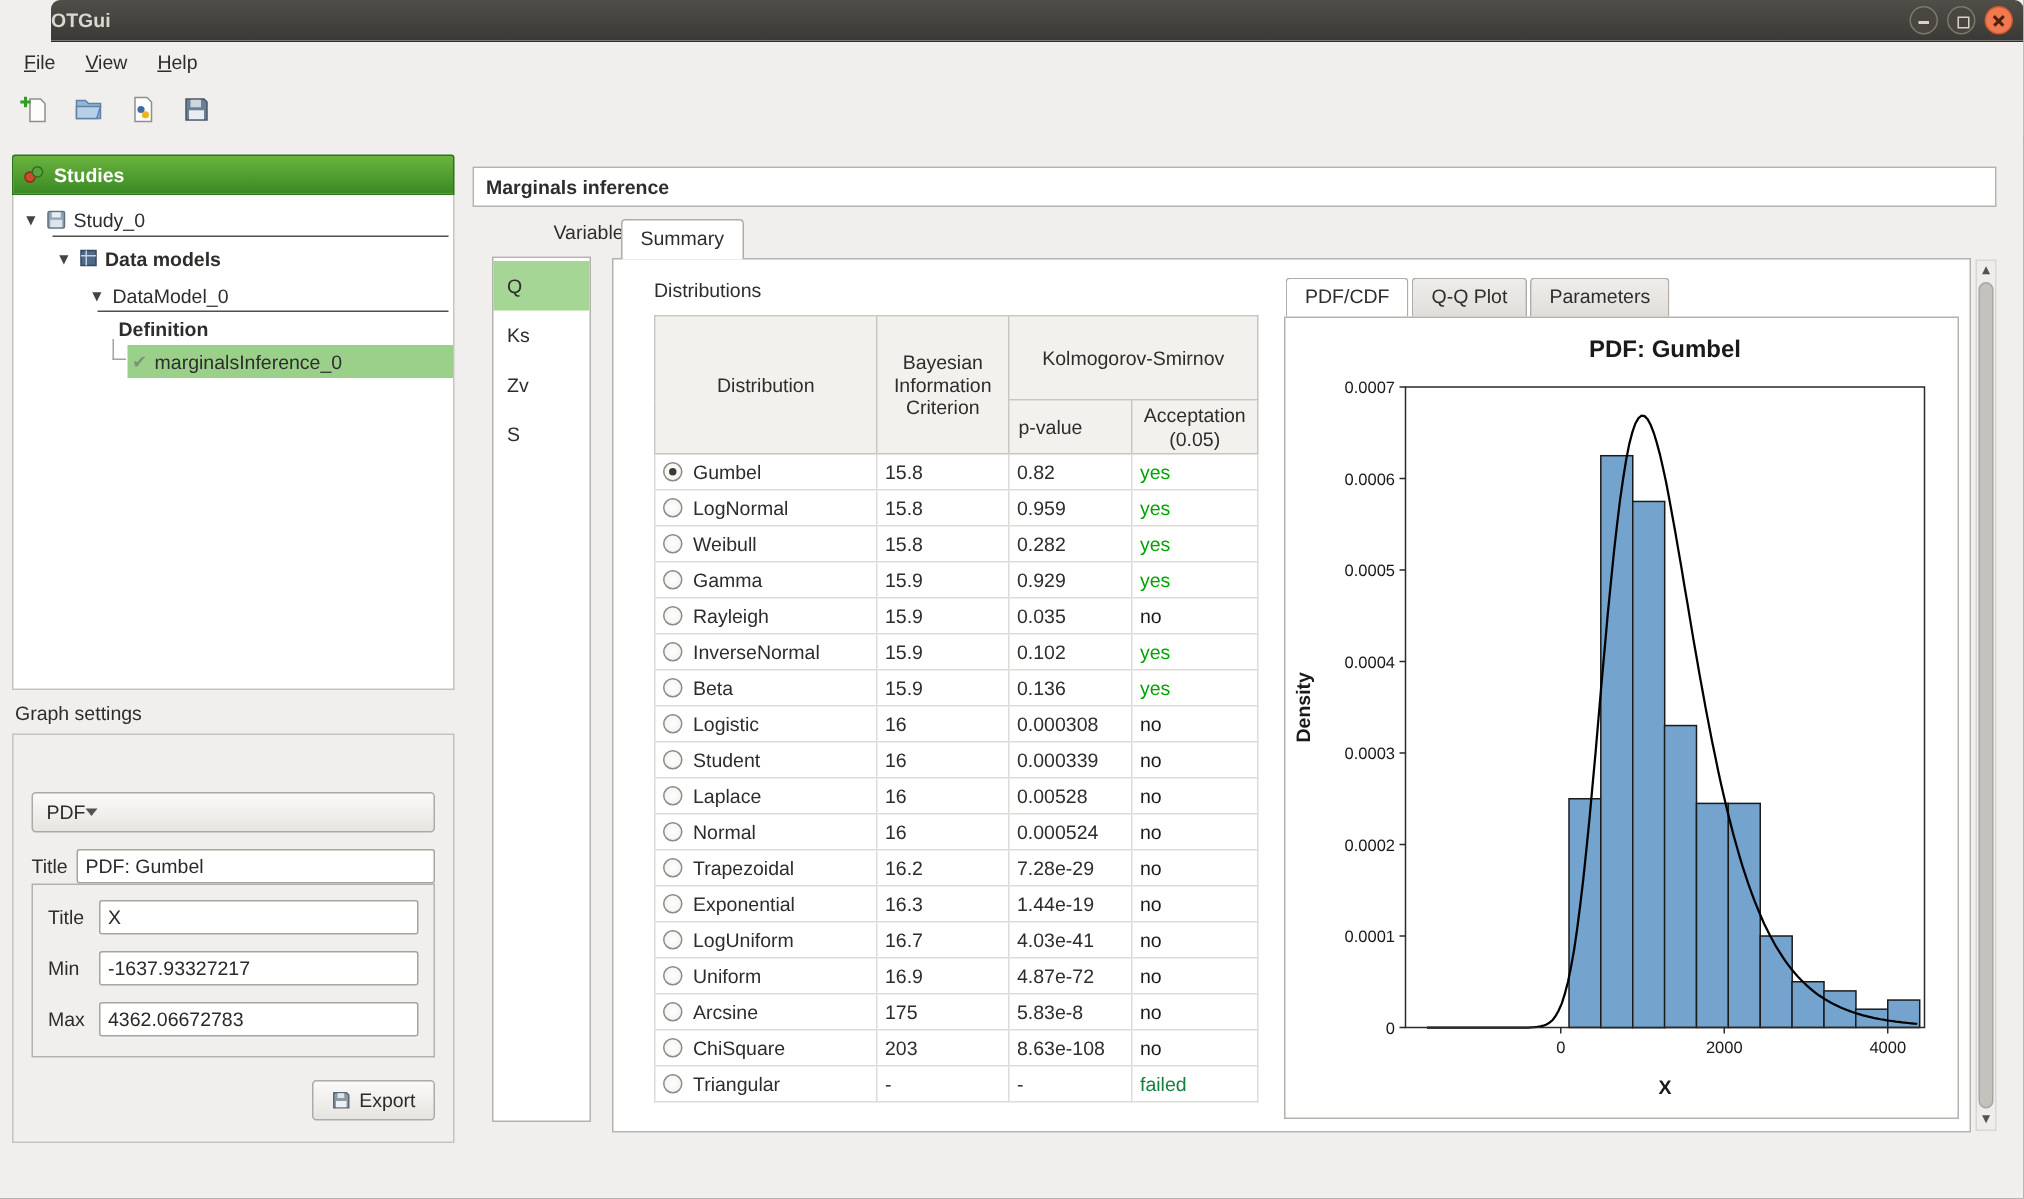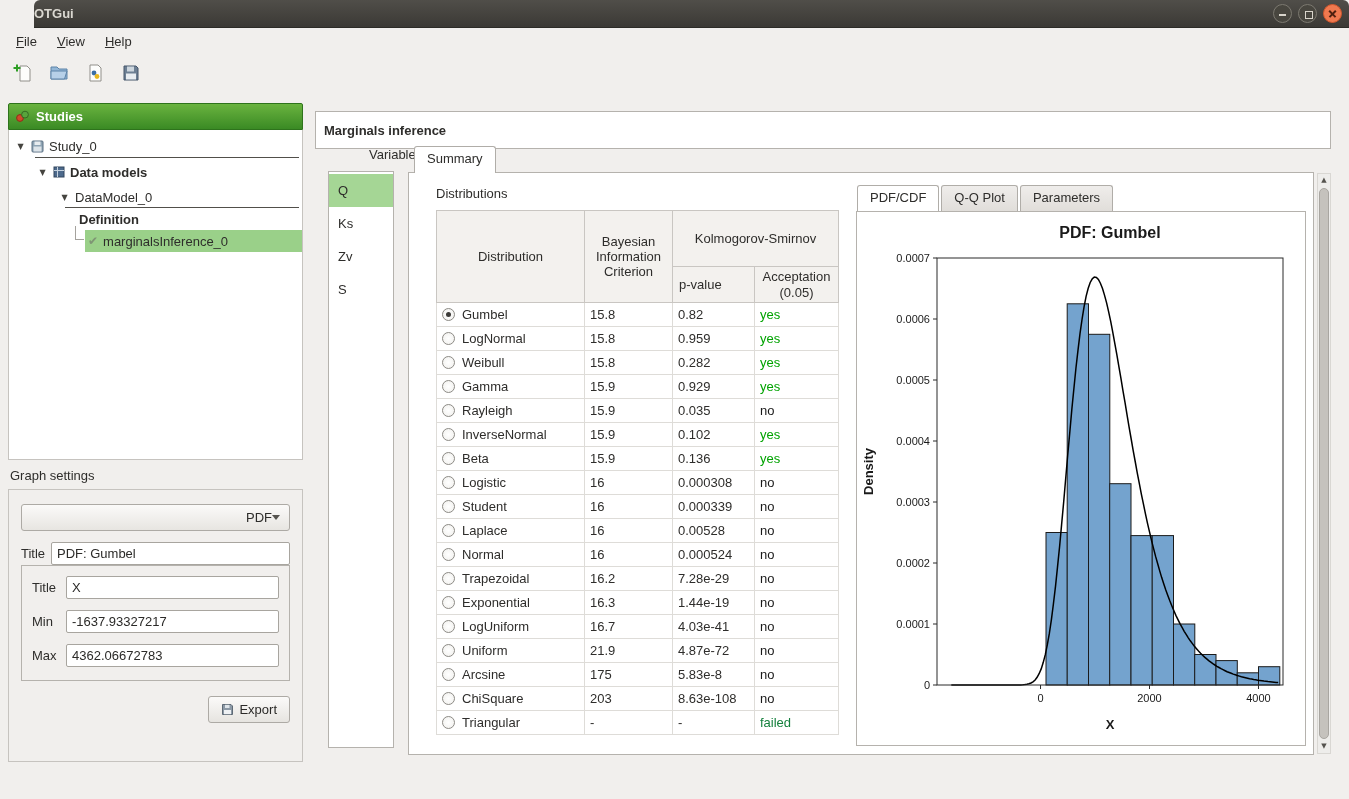--- a/index.html
+++ b/index.html
@@ -52,43 +52,43 @@
             border-left:1px solid #a5a29d; border-bottom:1px solid #a5a29d; }
   .hl { flex:1; align-self:stretch; background:#9ad089; display:flex; align-items:center; gap:5px; padding-left:3px; }
   .check-glyph { font-family:"DejaVu Sans",sans-serif; font-size:12px; color:#7e9574; }
   .bold { font-weight:bold; }
   .ul { text-decoration:none; }
 
   
   .gs-label { position:absolute; left:10px; top:468px; }
   .gs-panel { position:absolute; left:8px; top:489px; width:295px; height:273px;
               border:1px solid #c6c3bf; padding:14px 12px 0 12px; display:flex; flex-direction:column; }
-  .combo { display:flex; align-items:center; justify-content:flex-end; height:27px;
+  .combo { display:flex; align-items:center; justify-content:flex-start; height:27px;
            background:linear-gradient(#fbfaf9,#e7e5e1); border:1px solid #adaaa5; border-radius:3px;
-           padding:0 9px; }
+           padding:0 9px;margin-top:24px; }
   .combo-arrow { width:0; height:0; border-left:4px solid transparent; border-right:4px solid transparent;
                  border-top:5px solid #55534e; }
   .gs-row { display:flex; align-items:center; gap:0; margin-top:11px; }
   .gs-row label { min-width:30px; }
   .txt { flex:1; height:23px; border:1px solid #a8a59f; border-radius:2px; background:#fff;
          padding:0 5px; font:13px "Liberation Sans","DejaVu Sans",sans-serif; color:#2b2a28; }
   .gs-tabs { margin-top:14px; padding-left:8px; position:relative; z-index:2; display:flex; }
   .tab { padding:4px 12px; background:linear-gradient(#efedeb,#e0ddd9); border:1px solid #b0ada8;
          border-bottom:none; border-radius:3px 3px 0 0; margin-right:2px; white-space:nowrap; }
   .tab.active { background:#fff; padding-bottom:5px; margin-bottom:-1px; }
   .axis-frame { border:1px solid #b5b2ad; padding:10px 10px 13px 10px; }
   .axis-frame .gs-row:first-child { margin-top:0; }
   .axis-frame label { min-width:34px; }
   .export-btn { display:flex; align-items:center; gap:5px; align-self:flex-end; margin-top:15px;
                 height:27px; padding:0 12px; background:linear-gradient(#fbfaf9,#e6e4e0);
                 border:1px solid #adaaa5; border-radius:3px;
                 font:13px "Liberation Sans","DejaVu Sans",sans-serif; color:#2b2a28; }
 
   
-  .main-header { position:absolute; left:315px; top:111px; width:1016px; height:38px; background:#fff;
+  .main-header { position:absolute; left:315px; top:111px; width:1016px; height:27px; background:#fff;
                  border:1px solid #b5b2ad; display:flex; align-items:center; padding-left:8px; font-weight:bold; }
   .variables-label { position:absolute; left:321px; top:147px;margin-left:48px; }
   .summary-tab { position:absolute; left:414px; top:146px; height:27px; z-index:3; }
   .content-frame { position:absolute; left:408px; top:172px; width:906px; height:583px; background:#fff;
                    border:1px solid #b5b2ad; }
   .variables-list { position:absolute; left:328px; top:171px; width:66px; height:577px; background:#fff;
                     border:1px solid #b5b2ad; padding-top:2px; }
   .var-item { height:33px; line-height:33px; padding-left:9px; }
   .var-item.selected { background:#a5d695; }
 
@@ -366,21 +366,21 @@
             <td class="accept-cell" style="color: rgb(26, 26, 26);">no</td>
           </tr>
         <tr>
             <td class="name-cell"><span class="radio"></span><span>LogUniform</span></td>
             <td>16.7</td>
             <td>4.03e-41</td>
             <td class="accept-cell" style="color: rgb(26, 26, 26);">no</td>
           </tr>
         <tr>
             <td class="name-cell"><span class="radio"></span><span>Uniform</span></td>
-            <td>21.9</td>
+            <td>16.9</td>
             <td>4.87e-72</td>
             <td class="accept-cell" style="color: rgb(26, 26, 26);">no</td>
           </tr>
         <tr>
             <td class="name-cell"><span class="radio"></span><span>Arcsine</span></td>
             <td>175</td>
             <td>5.83e-8</td>
             <td class="accept-cell" style="color: rgb(26, 26, 26);">no</td>
           </tr>
         <tr>

